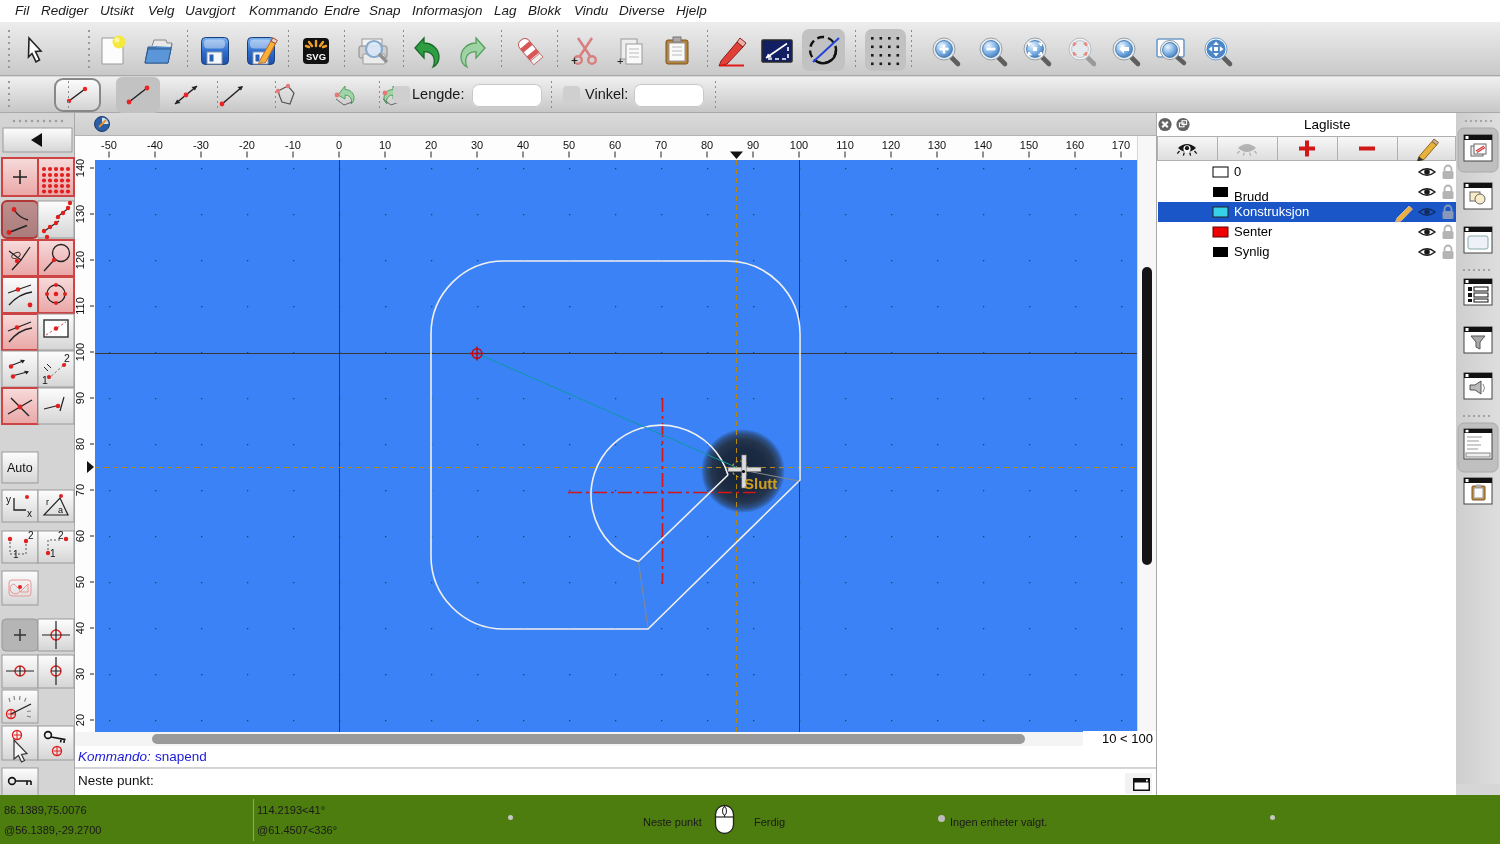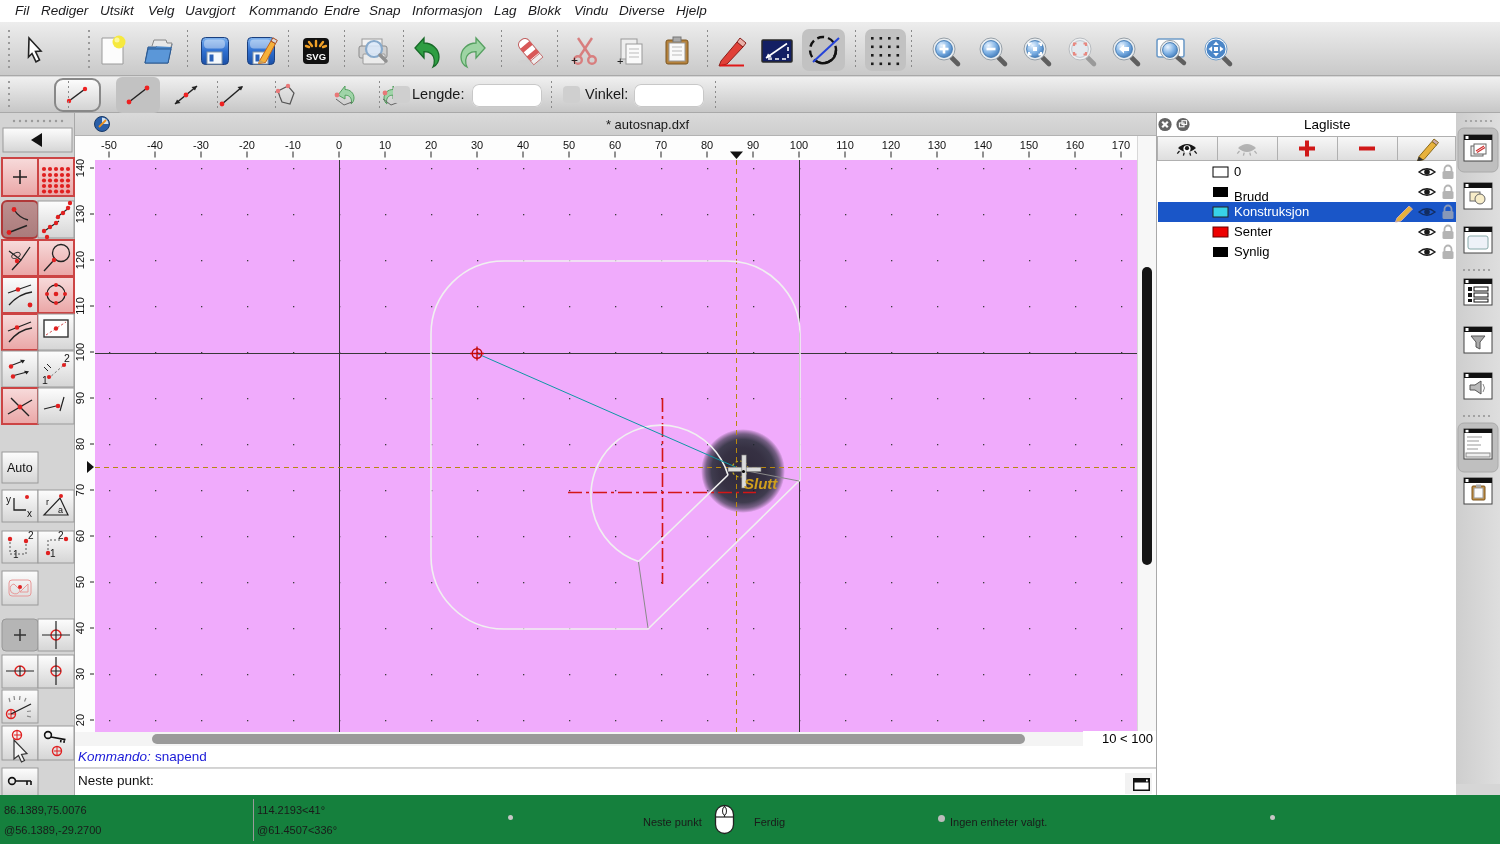--- a/index.html
+++ b/index.html
@@ -17,33 +17,33 @@
 .handle { position:absolute; width:2px; background-image:repeating-linear-gradient(#9a9a9a 0 2px, transparent 2px 6px); }
 
 
 #leftbar { position:absolute; left:0; top:113px; width:75px; height:683px; background:#d4d4d4; border-right:1px solid #a9a9a9; }
 
 
 #titlebar { position:absolute; left:75px; top:113px; width:1081px; height:23px; background:linear-gradient(#dadada,#cecece); border-bottom:1px solid #b3b3b3; }
 #titletext { position:absolute; left:32px; top:4px; width:1081px; text-align:center; font-size:13px; color:#1a1a1a; }
 #hruler { position:absolute; left:95px; top:136px; width:1061px; height:24px; background:#fdfdfd;text-align:center; }
 #vruler { position:absolute; left:75px; top:136px; width:20px; height:610px; background:#fdfdfd; }
-#canvas { position:absolute; left:95px; top:160px; width:1042px; height:572px; background:#f0abfc;font-style:italic; }
+#canvas { position:absolute; left:95px; top:160px; width:1042px; height:572px; background:#3b82f6; }
 #hscroll { position:absolute; left:75px; top:732px; width:1062px; height:14px; background:#f4f4f4; }
 #hthumb { position:absolute; left:77px; top:2px; width:873px; height:10px; background:#9a9a9a; border-radius:5px; }
 #vscroll { position:absolute; left:1137px; top:136px; width:19px; height:596px; background:#f7f7f7; border-left:1px solid #d8d8d8; }
 #vthumb { position:absolute; left:4px; top:131px; width:10px; height:298px; background:#151515; border-radius:5px; }
 #scorner { position:absolute; left:1083px; top:731px; width:73px; height:15px; background:#fff; font-size:13px; color:#000; text-align:right; padding-right:3px; }
 
 
 #cmd1 { position:absolute; left:75px; top:746px; width:1081px; height:22px; background:#fff; border-bottom:1px solid #d2d2d2; font-size:13.5px; color:#1a1ad8; }
 #cmd2 { position:absolute; left:75px; top:769px; width:1081px; height:26px; background:#fff; font-size:13.5px; color:#111; }
 
 
-#statusbar { position:absolute; left:0; top:795px; width:1500px; height:49px; background:#15803d; font-size:11px; color:#1a1a1a; }
+#statusbar { position:absolute; left:0; top:795px; width:1500px; height:49px; background:#4d7c0f; font-size:11px; color:#1a1a1a; }
 
 
 #layerpanel { position:absolute; left:1156px; top:113px; width:300px; height:682px; background:#fff; border-left:1px solid #a9a9a9; }
 .lp-btn { position:absolute; top:23px; height:25px; background:linear-gradient(#f7f7f7,#dedede); border:1px solid #b0b0b0; }
 .lrow { position:absolute; left:1px; width:298px; height:20px; font-size:13px; color:#000; }
 
 
 #dock { position:absolute; left:1456px; top:113px; width:44px; height:671px; background:linear-gradient(90deg,#cecece,#dedede); }
 
 svg { display:block; }
@@ -577,21 +577,20 @@
       </g>
 </svg>
 </div>
 <div id="titlebar">
 <svg width="40" height="23" style="position:absolute;left:0;top:0">
       <circle cx="27" cy="11" r="7.5" fill="#2a5fa8"></circle>
       <path d="M27,4.5 a6.5,6.5 0 0 1 6.5,6.5 l-6.5,0 z" fill="#cfe0f0"></path>
       <circle cx="27" cy="11" r="7.5" fill="none" stroke="#1a3a68"></circle>
       <line x1="24" y1="14" x2="31" y2="7" stroke="#e89020" stroke-width="1.8"></line>
     </svg>
-<div id="titletext">* autosnap.dxf</div>
 </div>
 <div id="hruler">
 <svg width="1061" height="24" viewBox="0 0 1061 24">
 <g font-size="11" fill="#111" text-anchor="middle" font-family="Liberation Sans">
 <text x="14" y="12.5">-50</text>
         <text x="60" y="12.5">-40</text>
         <text x="106" y="12.5">-30</text>
         <text x="152" y="12.5">-20</text>
         <text x="198" y="12.5">-10</text>
         <text x="244" y="12.5">0</text>

